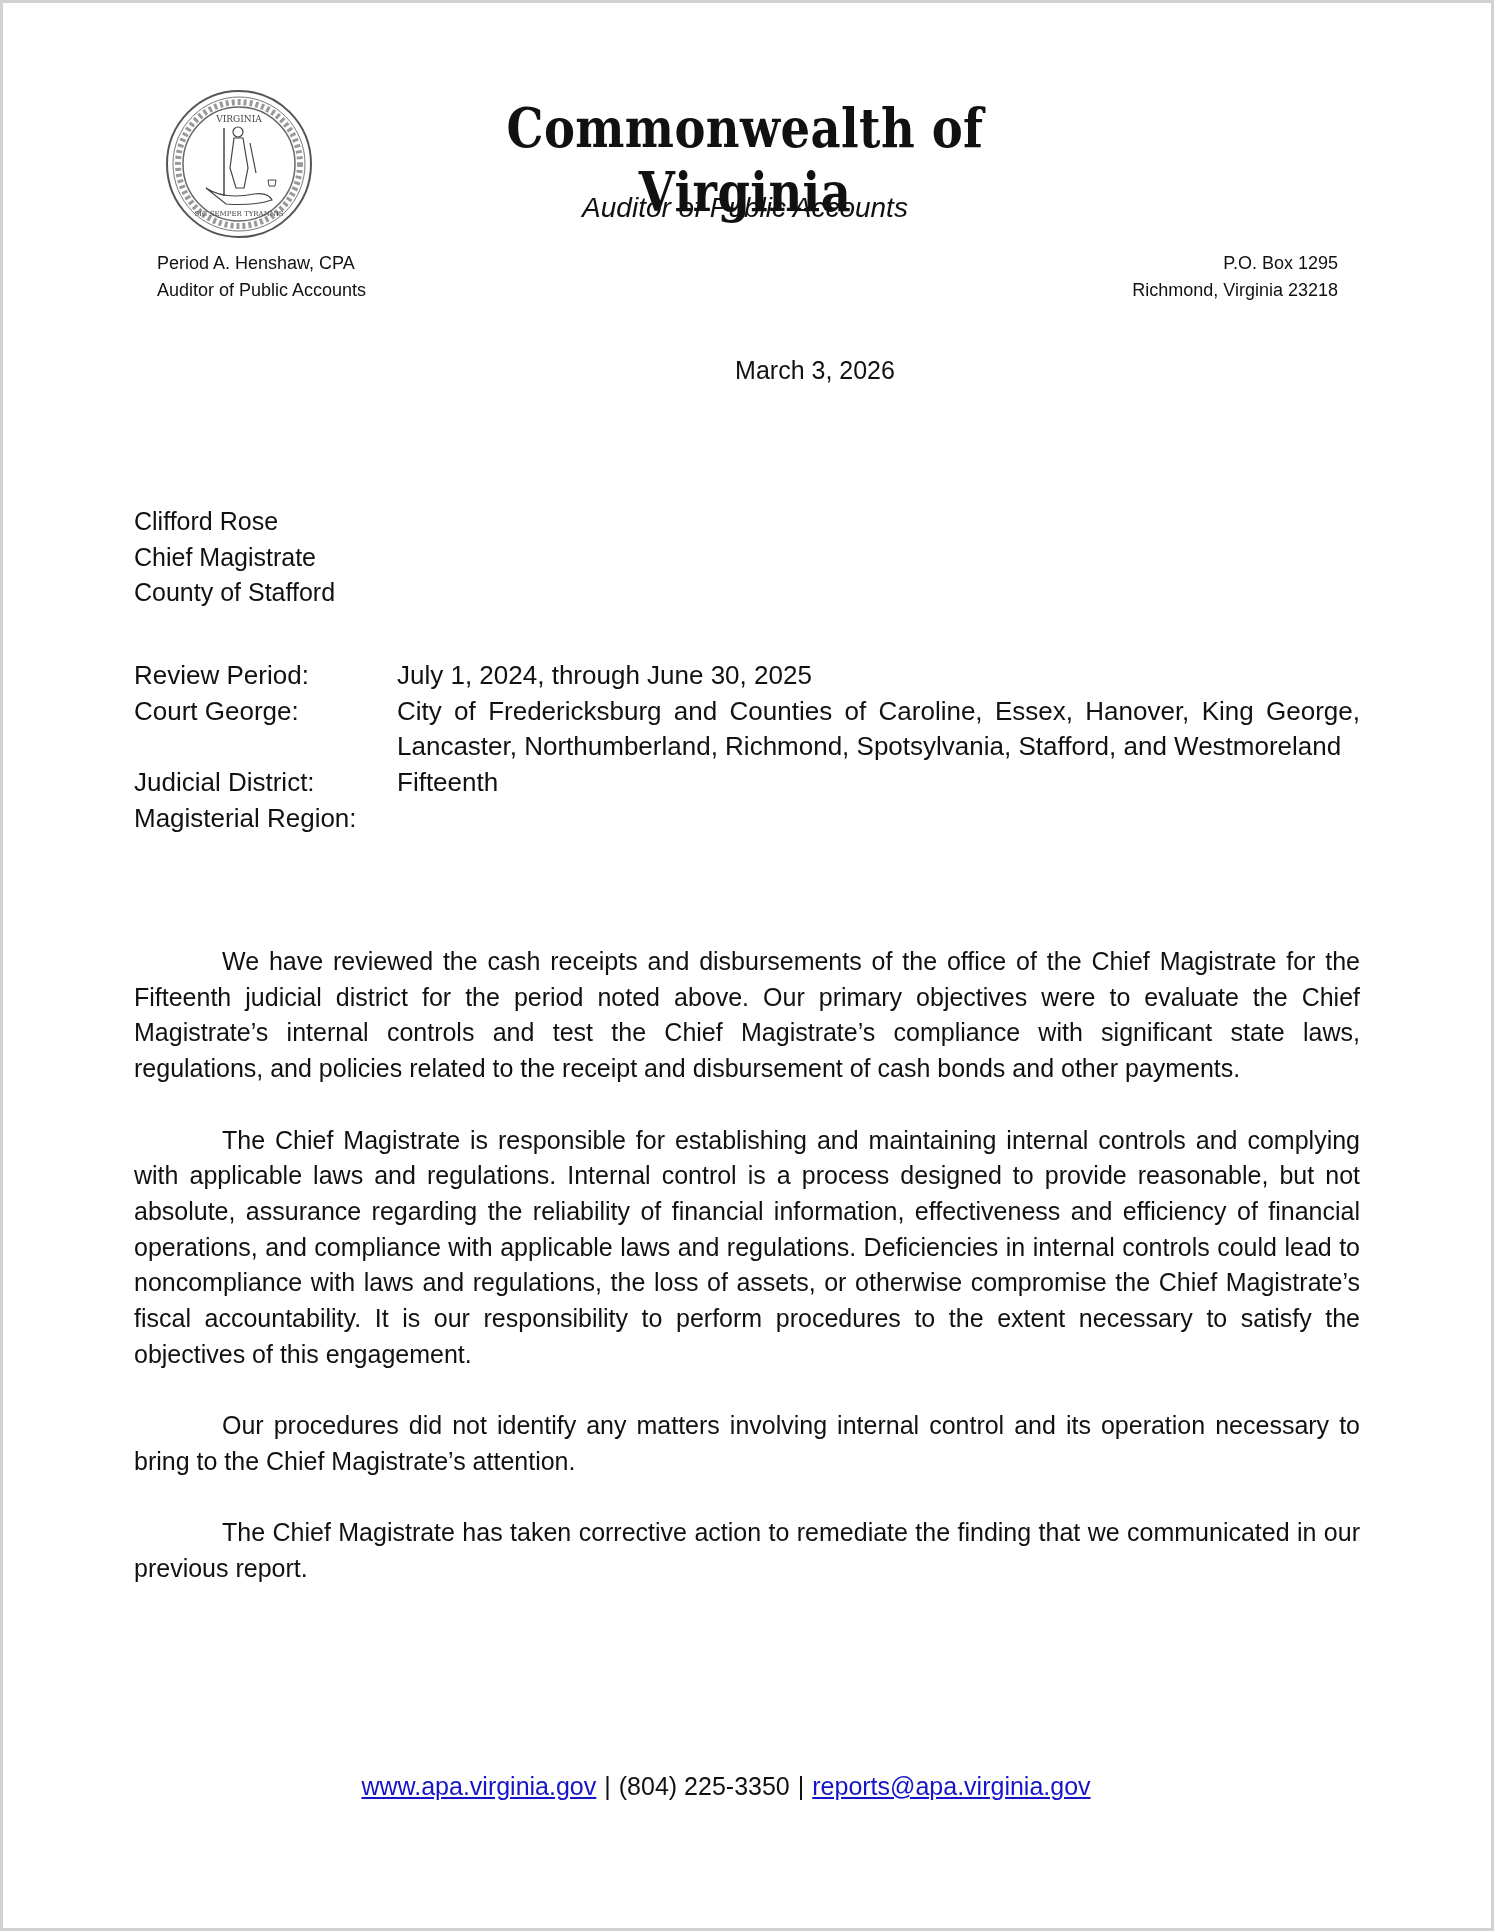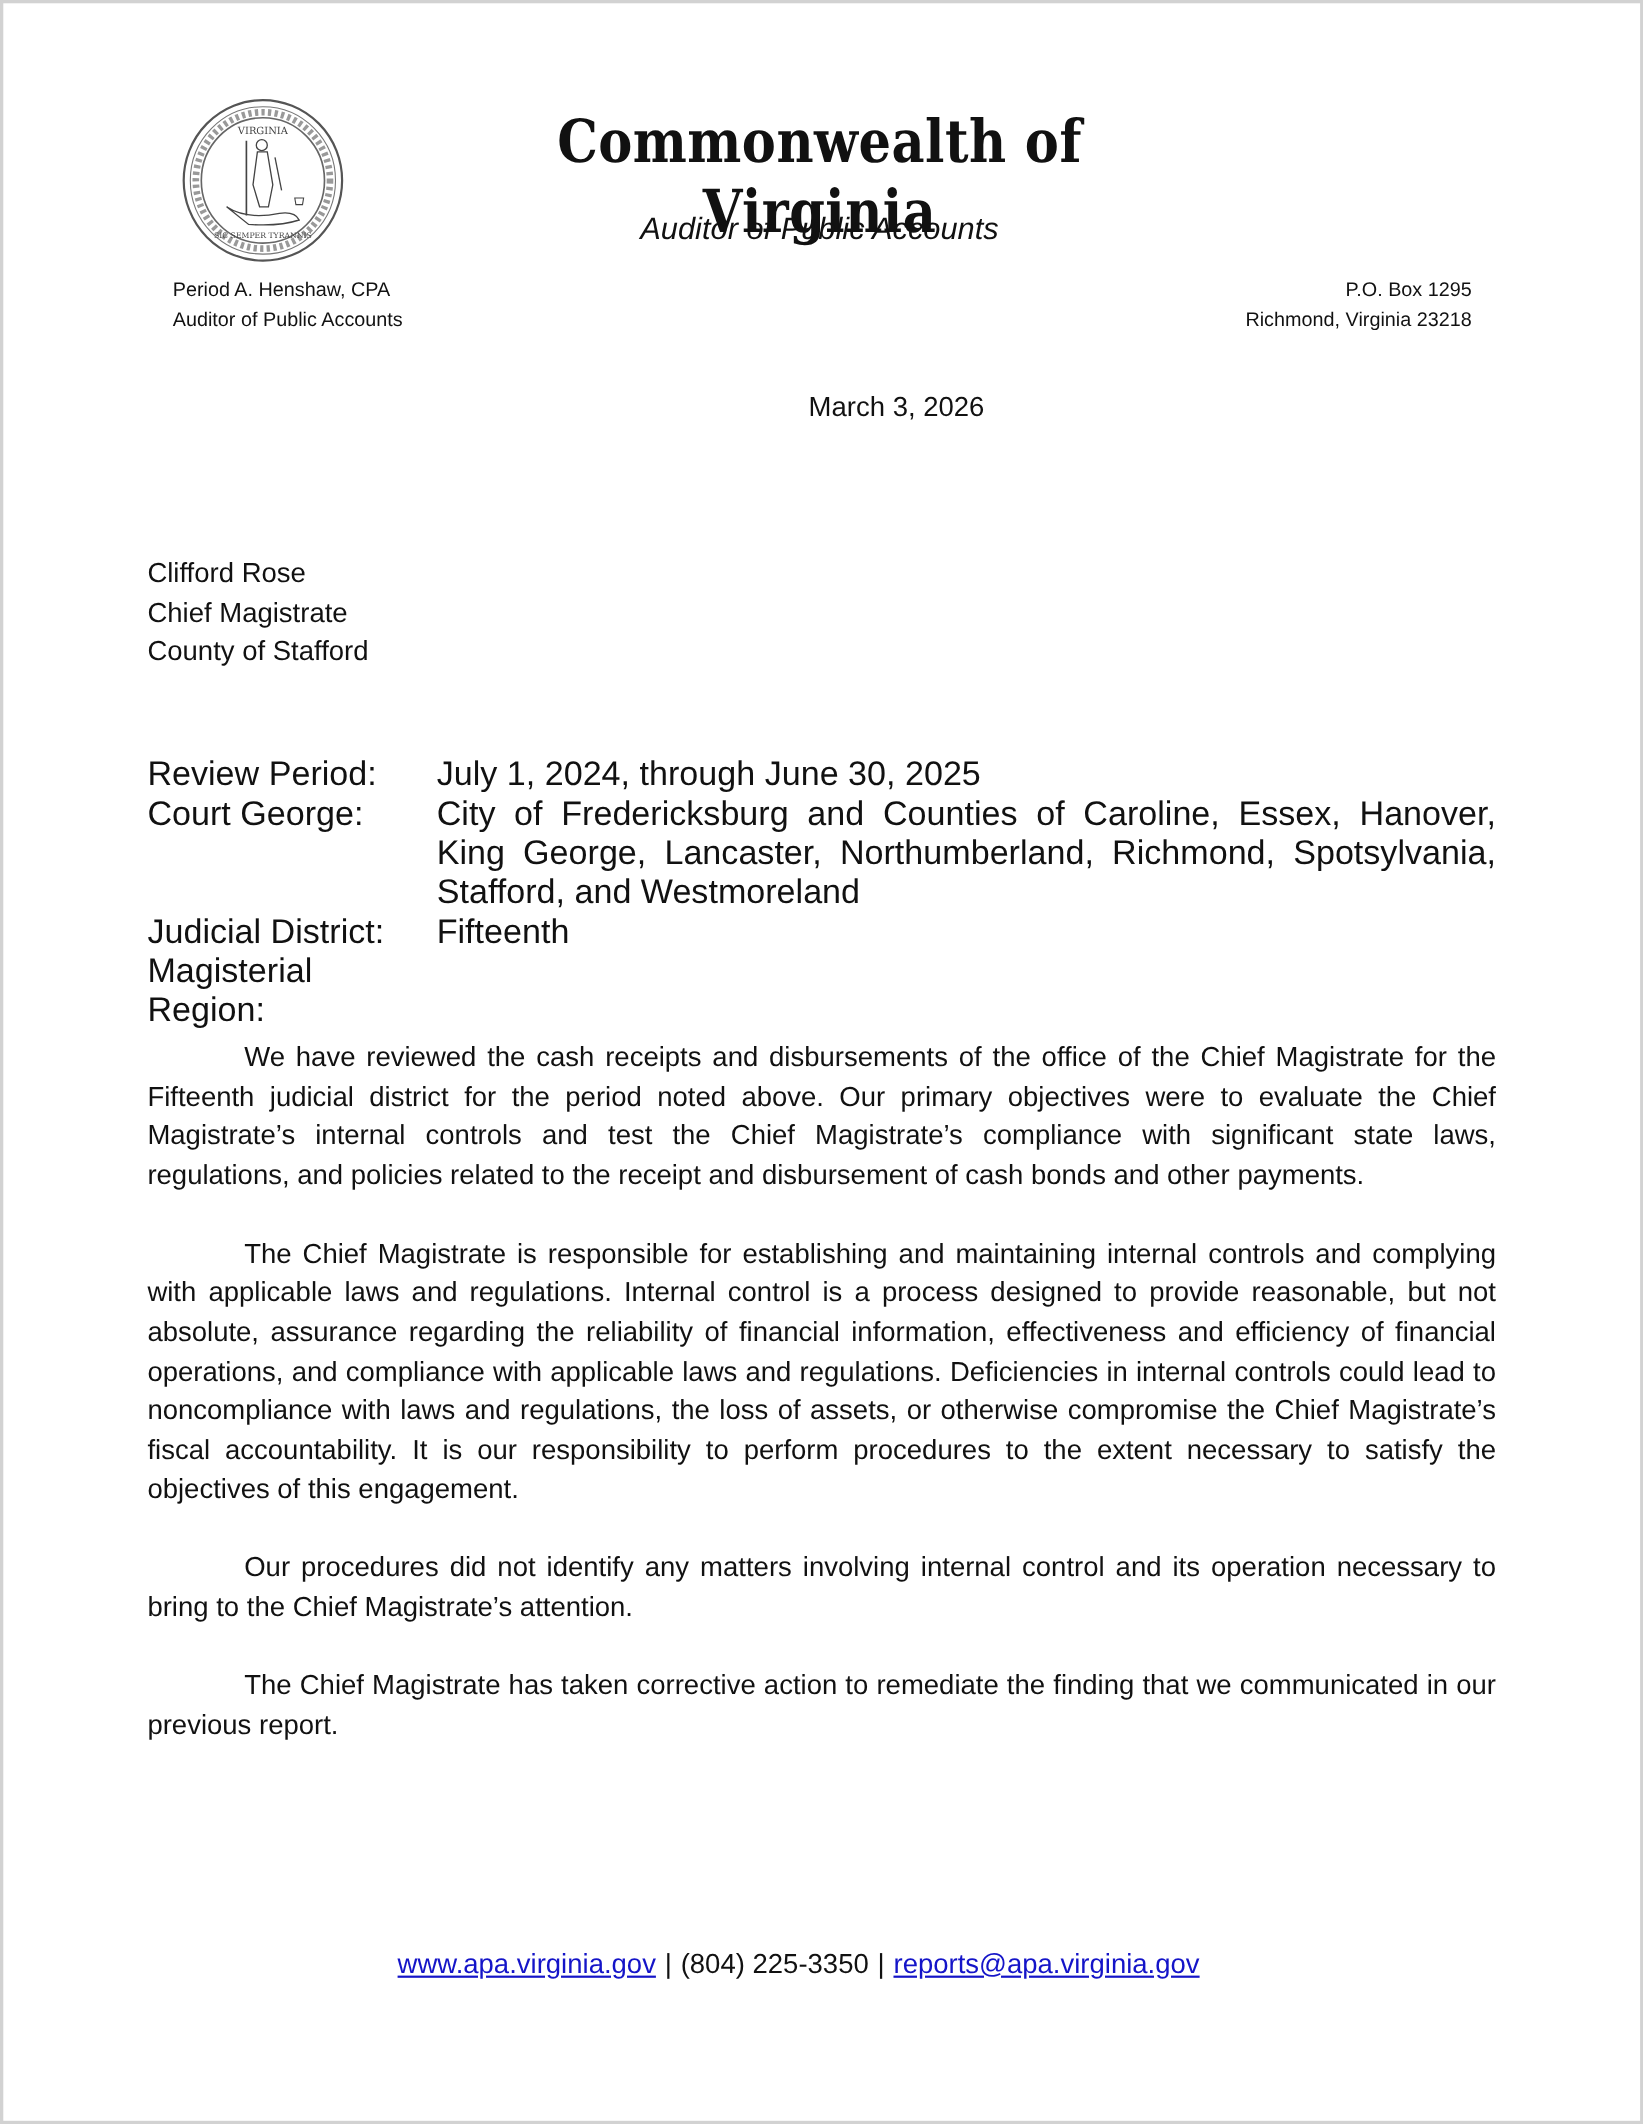--- a/index.html
+++ b/index.html
@@ -46,22 +46,22 @@
     }
     .date {
       position: absolute; left: 640px; top: 356px; width: 350px;
       text-align: center; font-size: 25px;
     }
     .addressee {
       position: absolute; left: 134px; top: 480px;
       font-size: 25px; line-height: 35.7px; margin-top: 24px;
     }
     .details {
-      position: absolute; left: 134px; top: 686px; width: 1226px;
-      font-size: 31px; line-height: 35.7px;
+      position: absolute; left: 134px; top: 658px; width: 1226px;
+      font-size: 26px; line-height: 35.7px;
     }
     .detail-row { display: flex; }
     .detail-label { width: 263px; flex: none; }
     .detail-value { flex: 1; text-align: justify; text-align-last: left; }
     .body-text {
       position: absolute; left: 134px; top: 944px; width: 1226px;
       font-size: 25px; line-height: 35.7px; text-align: justify;
     }
     .para { text-indent: 88px; margin-bottom: 35.7px; }
     .footer {

